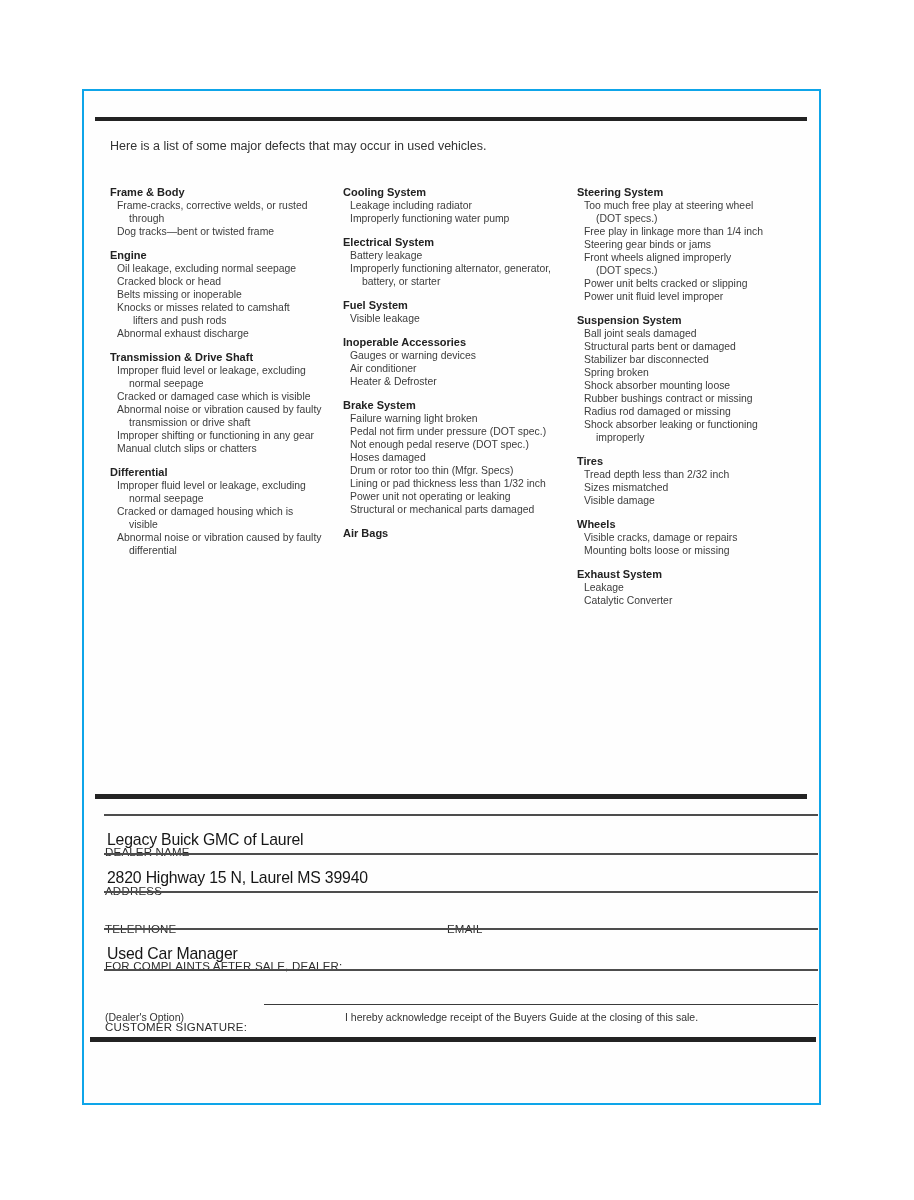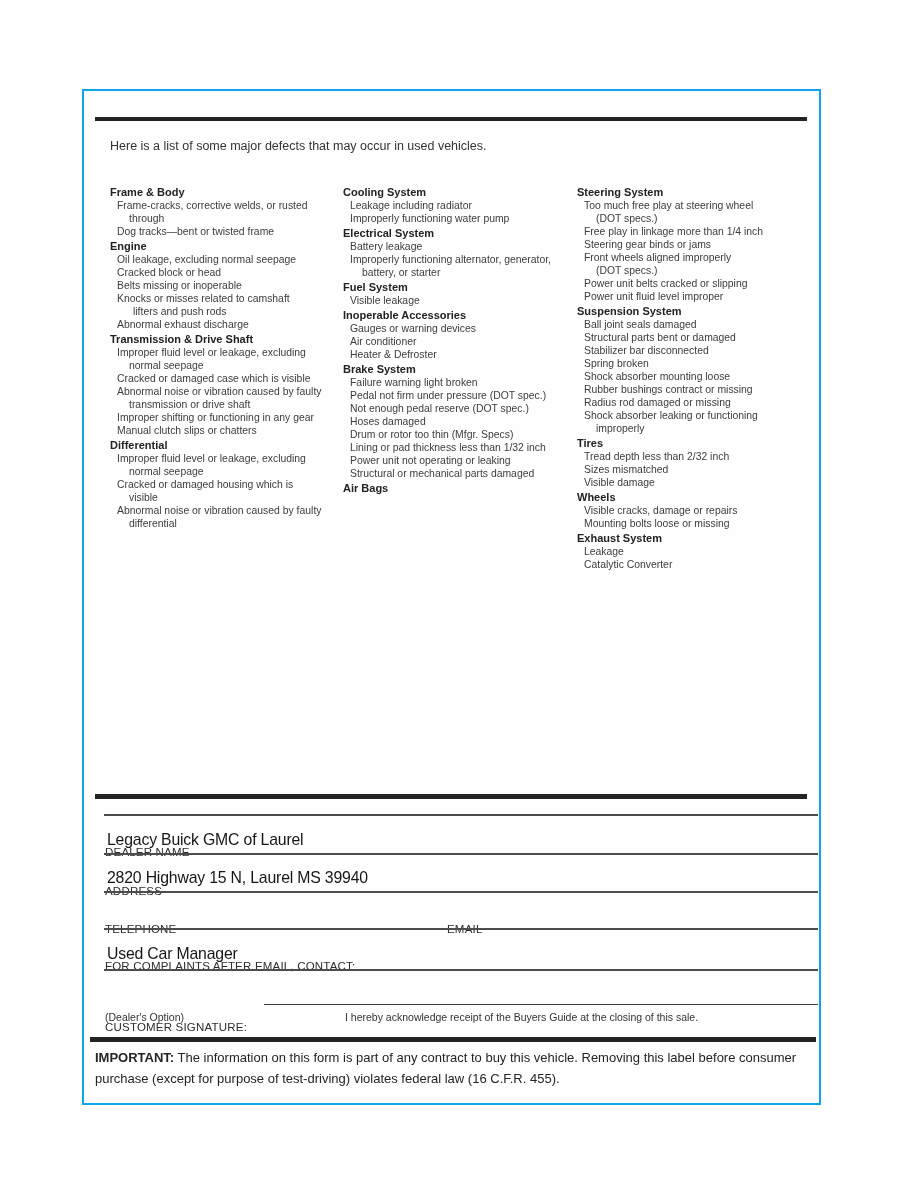--- a/index.html
+++ b/index.html
@@ -14,21 +14,21 @@
   }
   .rule{position:absolute;background:#232323;}
   .top-rule{left:11px;top:26px;width:712px;height:4px;}
   .mid-rule{left:11px;top:703px;width:712px;height:5px;}
   .bot-rule{left:6px;top:946px;width:726px;height:5px;}
   .intro{position:absolute;left:26px;top:48px;font-size:12.5px;color:#333;}
   .col{position:absolute;top:95px;font-size:10.4px;line-height:13px;color:#3c3c3c;}
   .col1{left:26px;width:226px;}
   .col2{left:259px;width:230px;}
   .col3{left:493px;width:240px;}
-  .section{margin-top:2px;}
+  .section{margin-top:11px;}
   .section:first-child{margin-top:0;}
   .sec-title{font-weight:bold;font-size:11px;color:#222;}
   .item{padding-left:7px;}
   .item .line{white-space:nowrap;}
   .item .cont{padding-left:12px;}
   .item .cont.flush{padding-left:16px;}
   .fline{position:absolute;left:20px;width:714px;height:0;border-top:2px solid #4d4d4d;}
   .fl1{top:723px;}
   .fl2{top:762px;}
   .fl3{top:800px;}
@@ -293,28 +293,24 @@
 
   <div class="fline fl2"></div>
   <div class="lbl addr-lbl">ADDRESS</div>
   <div class="fill addr-val">2820 Highway 15 N, Laurel MS 39940</div>
 
   <div class="fline fl3"></div>
   <div class="lbl tel-lbl">TELEPHONE</div>
   <div class="lbl email-lbl">EMAIL</div>
 
   <div class="fline fl4"></div>
-  <div class="lbl comp-lbl">FOR COMPLAINTS AFTER EMAIL, CONTACT:</div>
+  <div class="lbl comp-lbl">FOR COMPLAINTS AFTER SALE, DEALER:</div>
   <div class="fill comp-val">Used Car Manager</div>
   <div class="fline fl5"></div>
 
   <div class="lbl sig-lbl">CUSTOMER SIGNATURE:</div>
   <div class="sig-line"></div>
   <div class="sig-sub">(Dealer's Option)</div>
   <div class="ack">I hereby acknowledge receipt of the Buyers Guide at the closing of this sale.</div>
 
   <div class="rule bot-rule"></div>
-  <div class="important">
-    <span class="imp-label">IMPORTANT:</span>
-    <span>The information on this form is part of any contract to buy this vehicle.  Removing this label before consumer purchase (except for purpose of test-driving) violates federal law (16 C.F.R. 455).</span>
-  </div>
 
 </div>
 
 </body></html>

